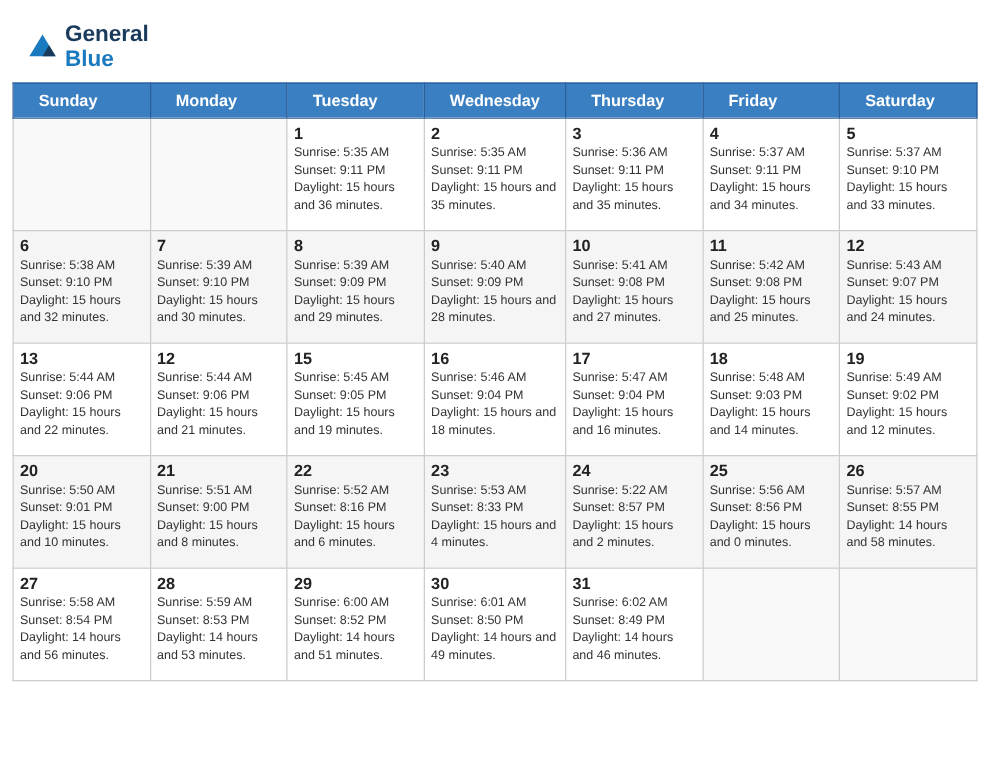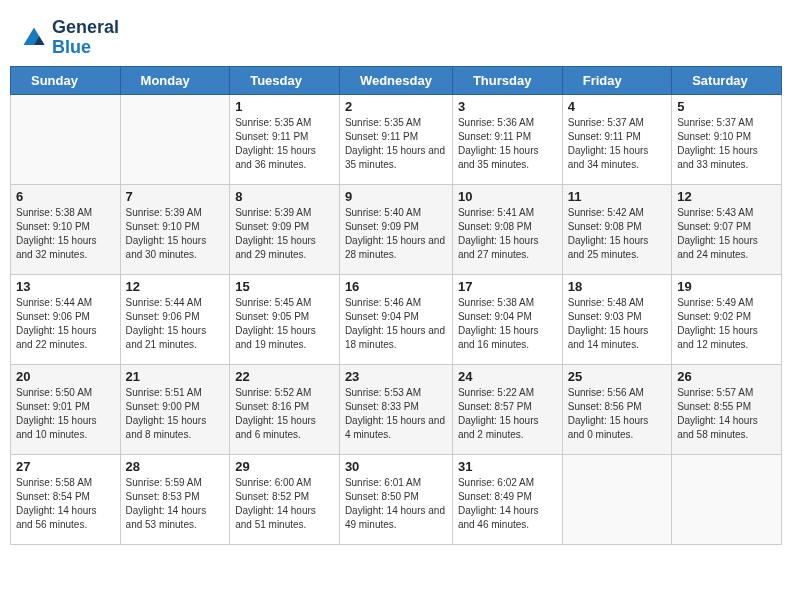--- a/index.html
+++ b/index.html
@@ -234,21 +234,21 @@
         </td>
         <td>
           <span class="day-num">16</span>
           <div class="day-info">Sunrise: 5:46 AM
 Sunset: 9:04 PM
 Daylight: 15 hours
 and 18 minutes.</div>
         </td>
         <td>
           <span class="day-num">17</span>
-          <div class="day-info">Sunrise: 5:38 AM
+          <div class="day-info">Sunrise: 5:47 AM
 Sunset: 9:04 PM
 Daylight: 15 hours
 and 16 minutes.</div>
         </td>
         <td>
           <span class="day-num">18</span>
           <div class="day-info">Sunrise: 5:48 AM
 Sunset: 9:03 PM
 Daylight: 15 hours
 and 14 minutes.</div>

